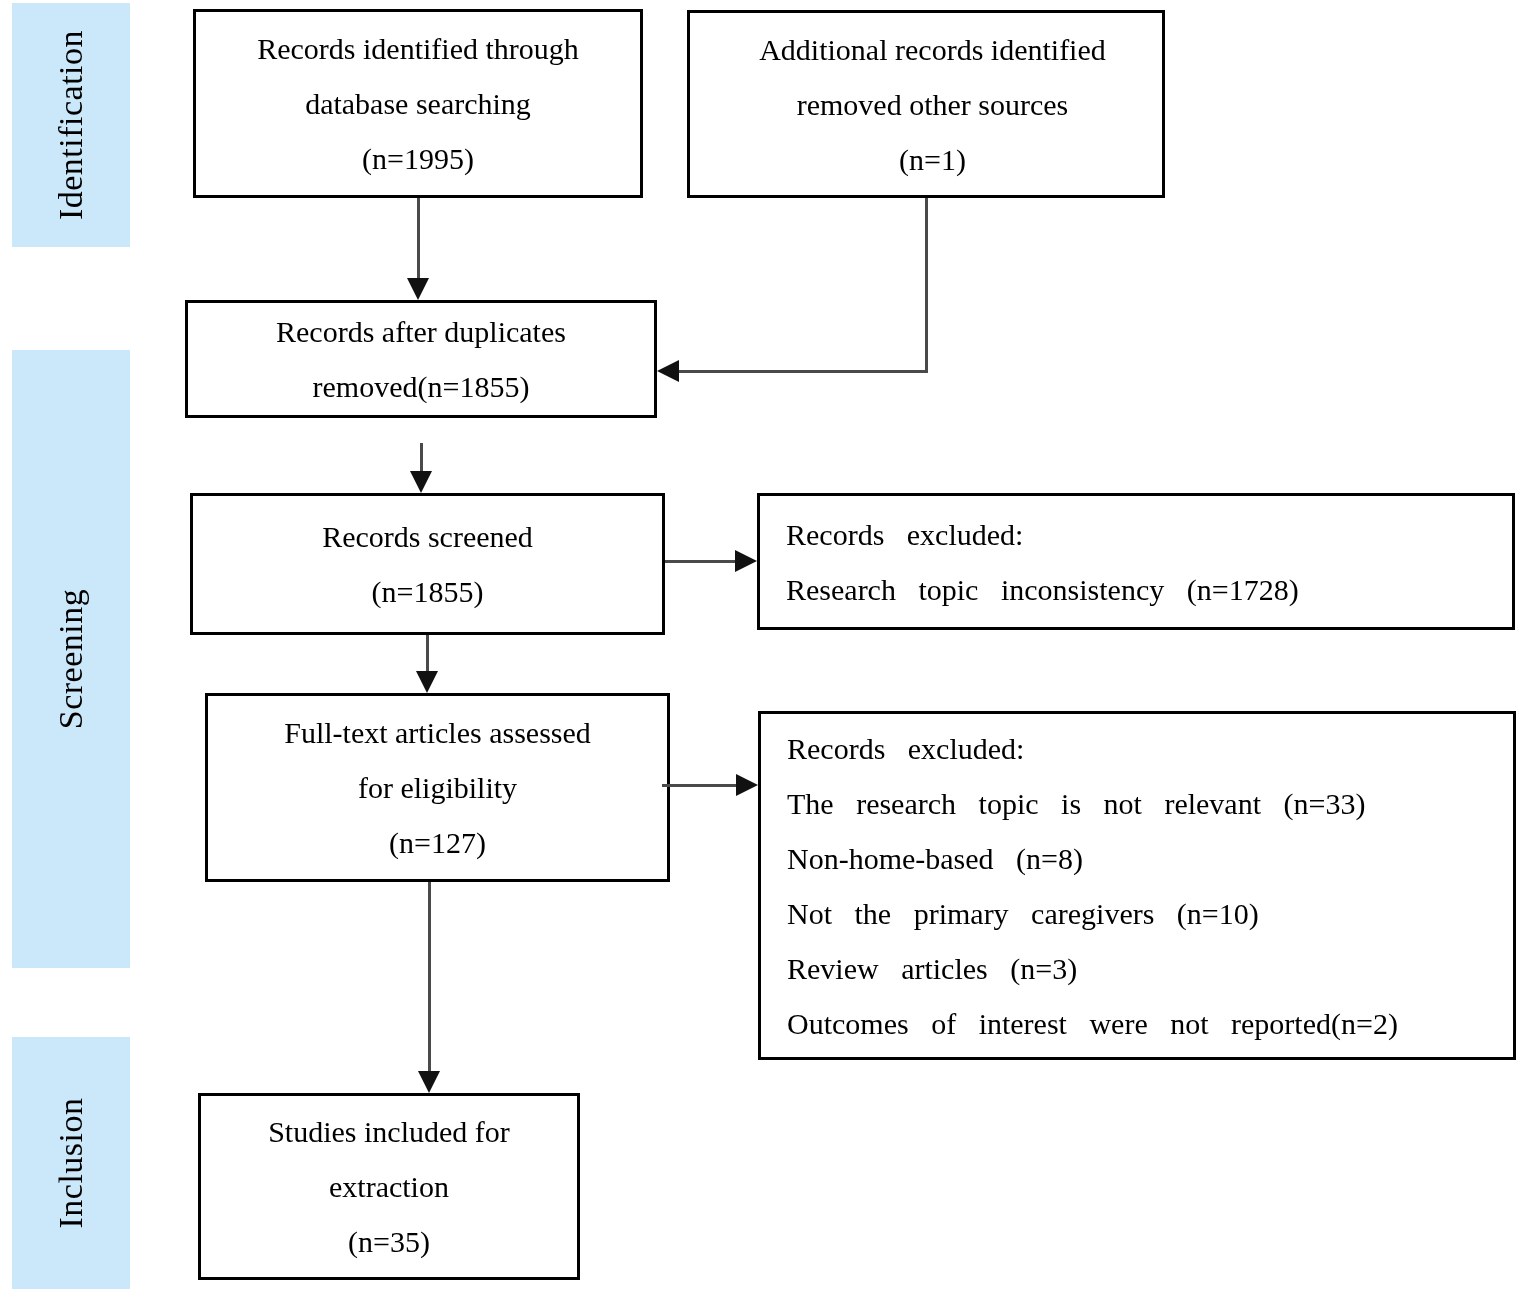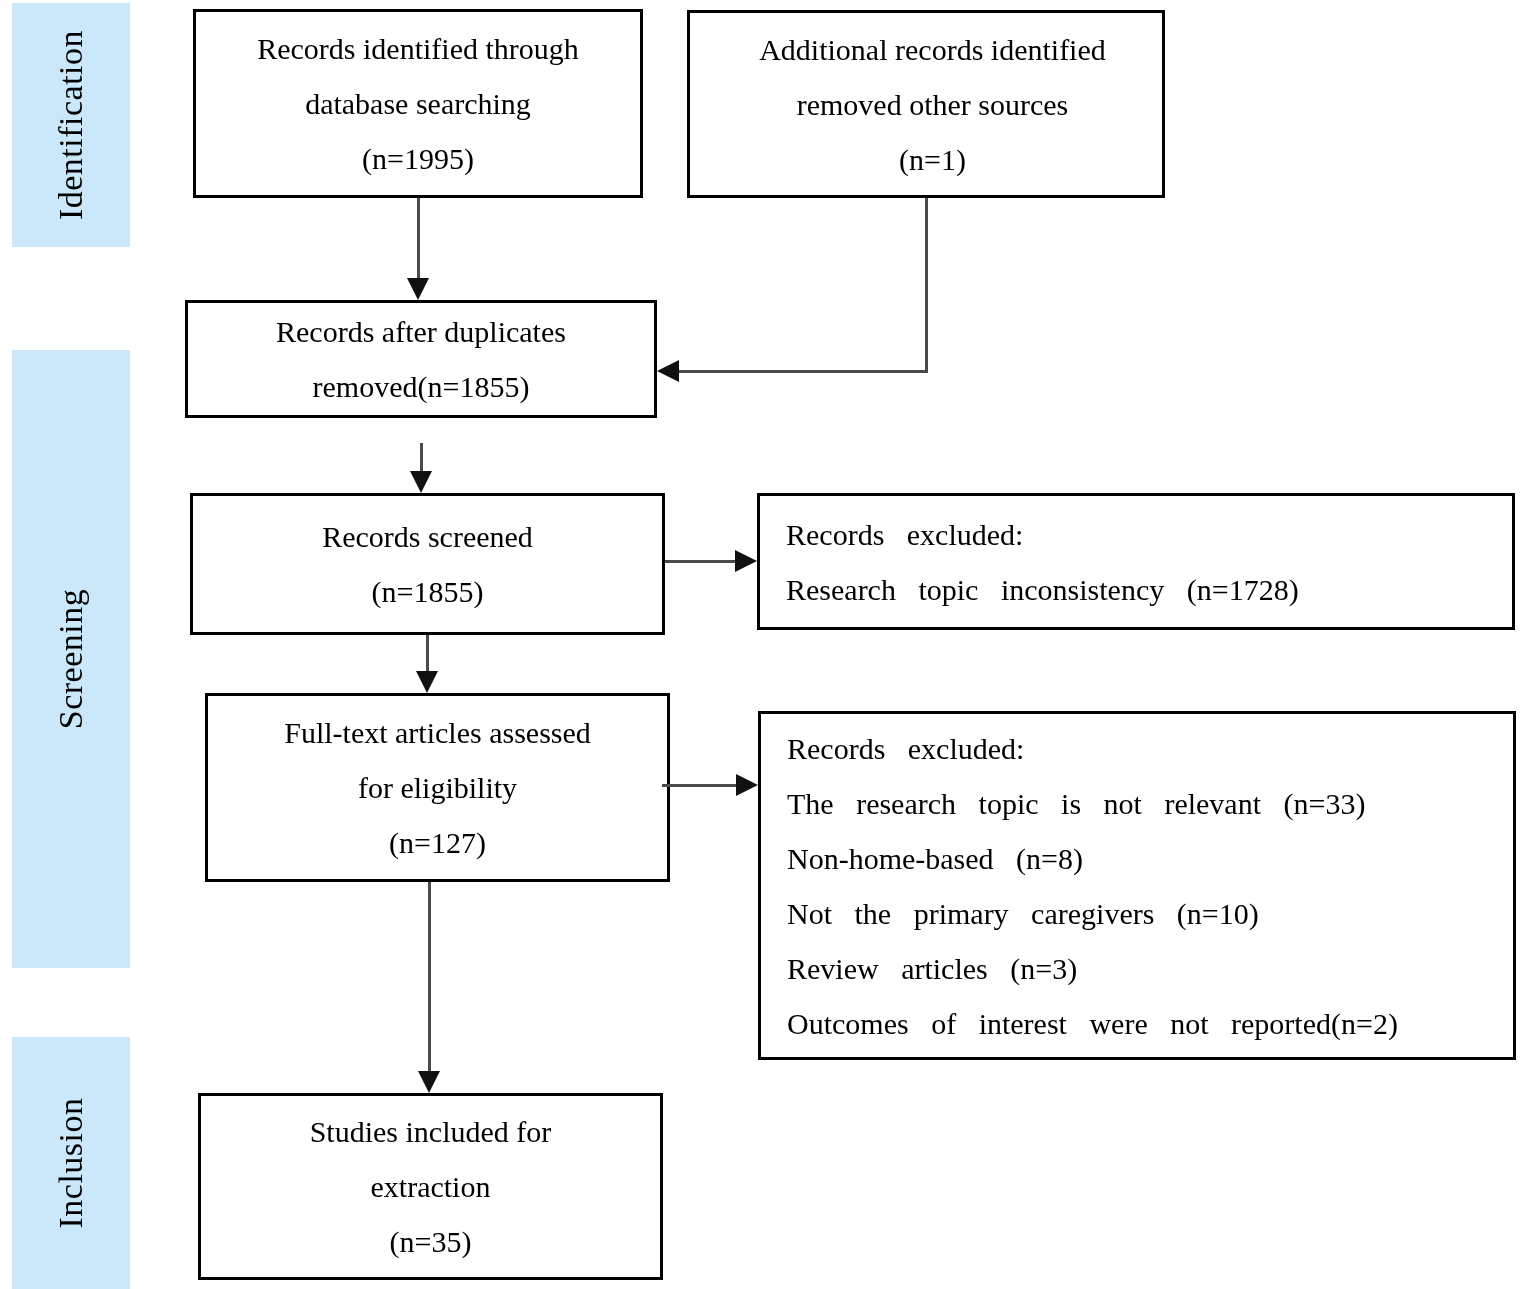--- a/index.html
+++ b/index.html
@@ -99,21 +99,21 @@
 
   <div class="box left" style="left:758px;top:711px;width:758px;height:349px;">
     <div class="line">Records excluded:</div>
     <div class="line">The research topic is not relevant (n=33)</div>
     <div class="line">Non-home-based (n=8)</div>
     <div class="line">Not the primary caregivers (n=10)</div>
     <div class="line">Review articles (n=3)</div>
     <div class="line">Outcomes of interest were not reported(n=2)</div>
   </div>
 
-  <div class="box center" style="left:198px;top:1093px;width:465px;height:187px;">
+  <div class="box center" style="left:198px;top:1093px;width:382px;height:187px;">
     <div class="line">Studies included for</div>
     <div class="line">extraction</div>
     <div class="line">(n=35)</div>
   </div>
 
   <div class="vline" style="left:417px;top:198px;height:82px;"></div>
   <div class="ah down" style="left:407px;top:278px;"></div>
 
   <div class="vline" style="left:925px;top:198px;height:174px;"></div>
   <div class="hline" style="left:679px;top:370px;width:249px;"></div>

